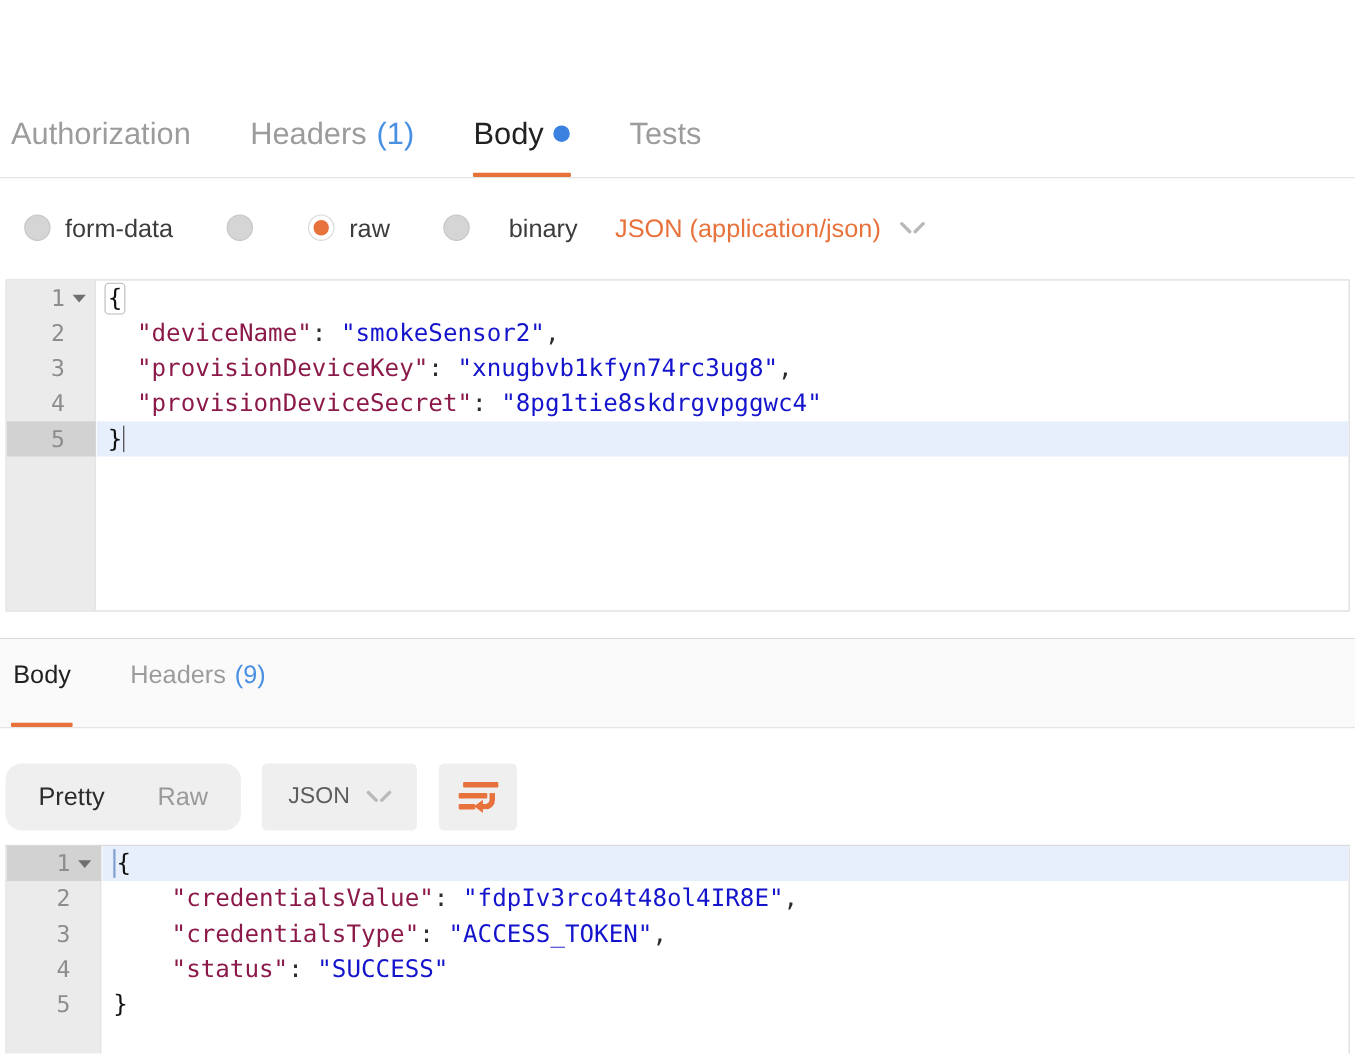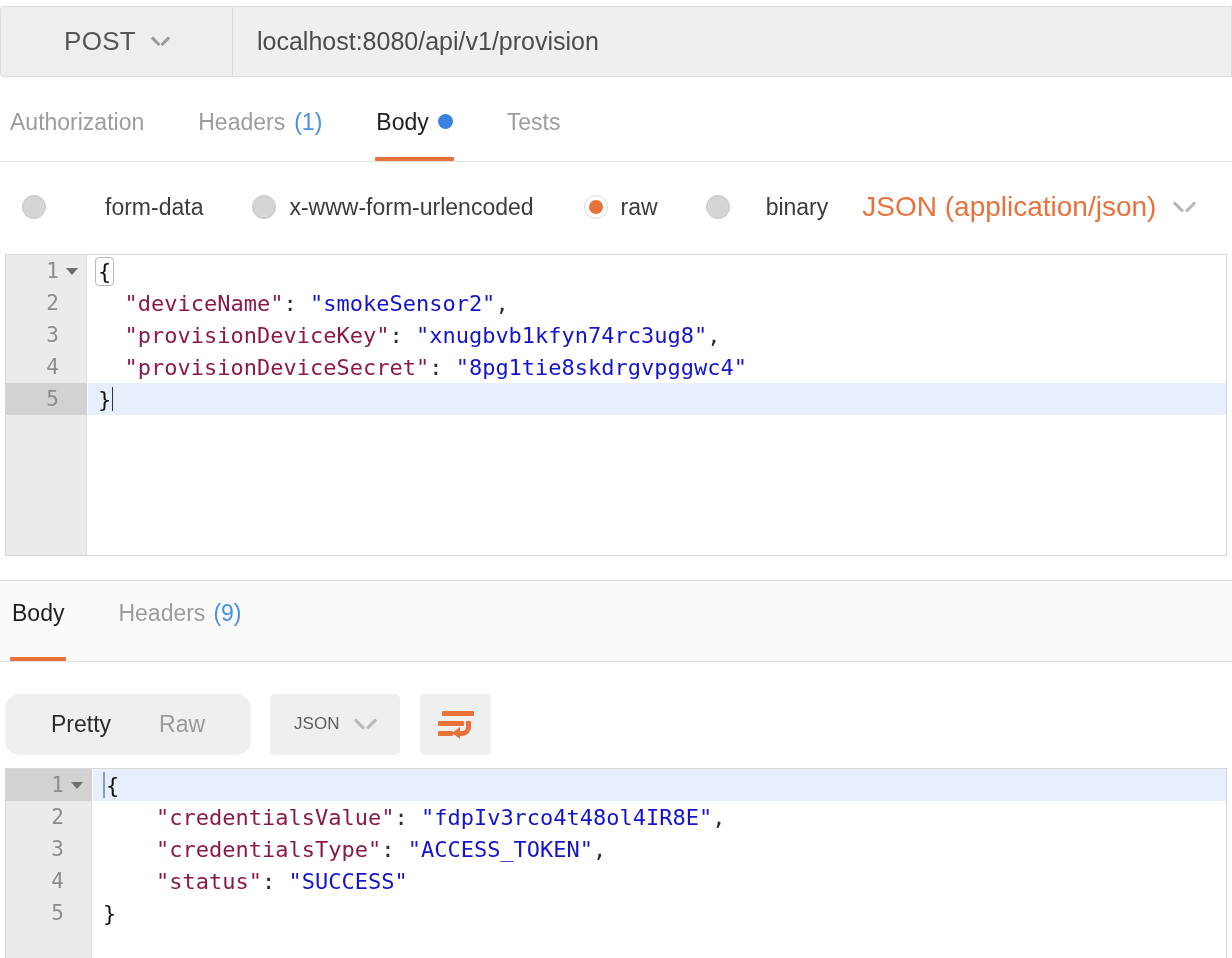--- a/index.html
+++ b/index.html
@@ -54,21 +54,21 @@
   
   .req-tabs {
     position: absolute; left: 0; top: 97px; width: 1232px; height: 65px;
     display: flex; align-items: flex-end;
     border-bottom: 1px solid #e2e2e2;
     background: #fff;
   }
   .rtab {
     height: 64px; display: flex; align-items: center; gap: 9px;
     padding: 0 0 14px 0; margin-right: 54px;
-    font-size: 23px; color: #9c9c9c; position: relative;
+    font-size: 28px; color: #9c9c9c; position: relative;
     cursor: pointer;
   }
   .rtab:first-child { margin-left: 10px; }
   .rtab.active { color: #212121; }
   .rtab.active::after {
     content: ""; position: absolute; left: -1px; right: -1px; bottom: 0;
     height: 4px; background: #e8713a; border-radius: 1px;
   }
   .count { color: #4a90e2; }
   .bluedot {
@@ -87,29 +87,29 @@
     background: #d5d5d5; border: 1px solid #c6c6c6;
     display: inline-block; position: relative; flex: none;
   }
   .radio.checked { background: #ffffff; border: 1px solid #d9d9d9; }
   .radio.checked::after {
     content: ""; position: absolute; left: 4px; top: 4px;
     width: 14px; height: 14px; border-radius: 50%; background: #e8723c;
   }
   .radio-label { font-size: 23px; color: #3c3c3c; margin-left: 13px; white-space: nowrap; }
 
-  .rt-formdata { margin-left: 22px; gap: 46px; }
+  .rt-formdata { margin-left: 22px; }
   .rt-urlenc { margin-left: 49px; }
   .rt-raw { margin-left: 50px; }
   .rt-binary { margin-left: 48px; gap: 23px; }
 
   .json-type {
     margin-left: 34px; display: flex; align-items: center; gap: 18px; cursor: pointer;
   }
-  .json-type-label { font-size: 28px; color: #e8723c; }
+  .json-type-label { font-size: 23px; color: #e8723c; }
   .chev.lg { width: 21px; height: 12px; }
   .chev.lg::before, .chev.lg::after { width: 13px; height: 2.5px; background: #b9b9b9; }
 
   
   .req-editor {
     position: absolute; left: 5px; top: 254px;
     width: 1222px; height: 302px;
     border: 1px solid #d8d8d8;
     background: #ffffff;
     overflow: hidden;
@@ -181,32 +181,32 @@
     content: ""; position: absolute; left: -2px; right: -2px; bottom: 0;
     height: 4px; background: #e8713a; border-radius: 1px;
   }
 
   .resp-toolbar {
     position: absolute; left: 0; top: 686px; width: 1232px; height: 76px;
     display: flex; align-items: center;
   }
   .seg {
     margin-left: 5px; height: 61px; background: #efefef;
-    border-radius: 15px; display: flex; align-items: center; padding: 0 22px;
+    border-radius: 15px; display: flex; align-items: center; padding: 0 6px;
   }
   .seg-item {
     font-size: 23px; color: #9a9a9a; padding: 0 24px; height: 61px;
     display: flex; align-items: center; cursor: pointer;
   }
   .seg-item.active { color: #2c2c2c; }
   .fmt-select {
     margin-left: 19px; height: 61px; background: #efefef; border-radius: 5px;
     display: flex; align-items: center; gap: 16px; padding: 0 24px; cursor: pointer;
   }
-  .fmt-label { font-size: 17px; color: #5d5d5d; }
+  .fmt-label { font-size: 21px; color: #5d5d5d; }
   .wrap-btn {
     margin-left: 20px; width: 71px; height: 61px; background: #efefef;
     border-radius: 5px; display: flex; align-items: center; justify-content: center;
     cursor: pointer;
   }
   .wrap-ico { position: relative; width: 36px; height: 30px; }
   .wrap-ico i {
     position: absolute; background: #e8723c; border-radius: 1px; display: block;
   }
   .wrap-ico .w1 { left: 4px; top: 2px; width: 32px; height: 5px; }
@@ -235,29 +235,20 @@
   .resp-editor .ln-gut { width: 86px; }
   .resp-editor .ln-code-bg { left: 87px; }
   .resp-editor .ln-code { left: 97px; }
   .resp-editor .ln-row { height: 32px; }
 </style>
 </head>
 <body>
 
 <div class="app">
 
-  <div class="url-row">
-    <div class="method-box">
-      <span class="method-label">POST</span>
-      <span class="chev"></span>
-    </div>
-    <div class="url-box">
-      <span class="url-text">localhost:8080/api/v1/provision</span>
-    </div>
-  </div>
 
   <div class="req-tabs">
     <div class="rtab">
       <span>Authorization</span>
     </div>
     <div class="rtab">
       <span>Headers</span>
       <span class="count">(1)</span>
     </div>
     <div class="rtab active">
@@ -269,21 +260,20 @@
     </div>
   </div>
 
   <div class="body-type-row">
     <label class="radio-item rt-formdata">
       <span class="radio"></span>
       <span class="radio-label">form-data</span>
     </label>
     <label class="radio-item rt-urlenc">
       <span class="radio"></span>
-      <span class="radio-label">x-www-form-urlencoded</span>
     </label>
     <label class="radio-item rt-raw">
       <span class="radio checked"></span>
       <span class="radio-label">raw</span>
     </label>
     <label class="radio-item rt-binary">
       <span class="radio"></span>
       <span class="radio-label">binary</span>
     </label>
     <div class="json-type">

